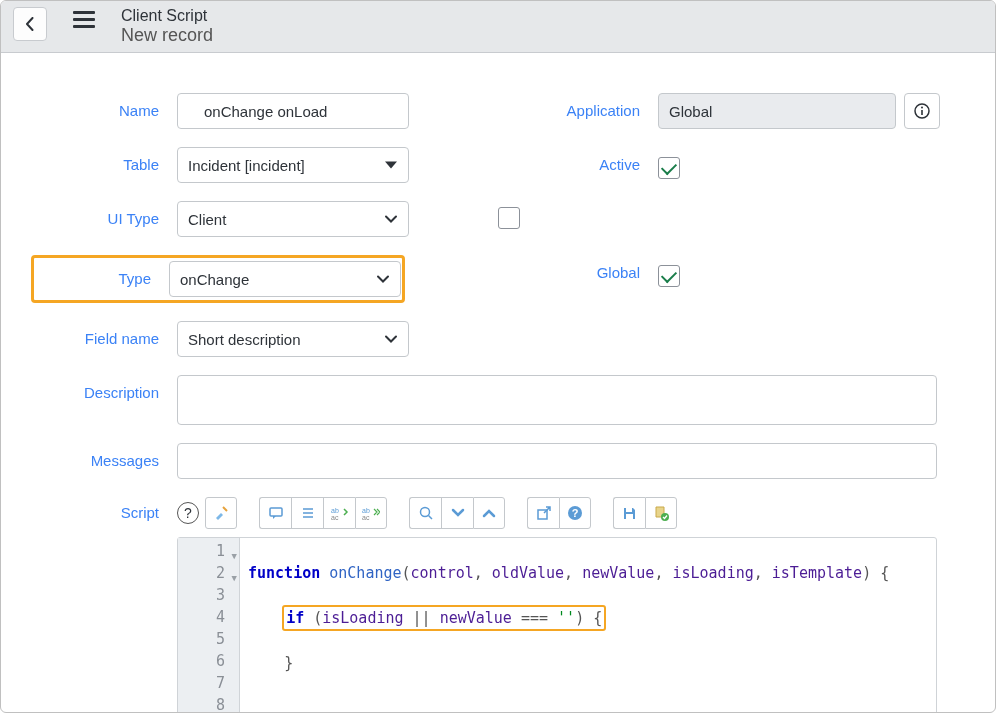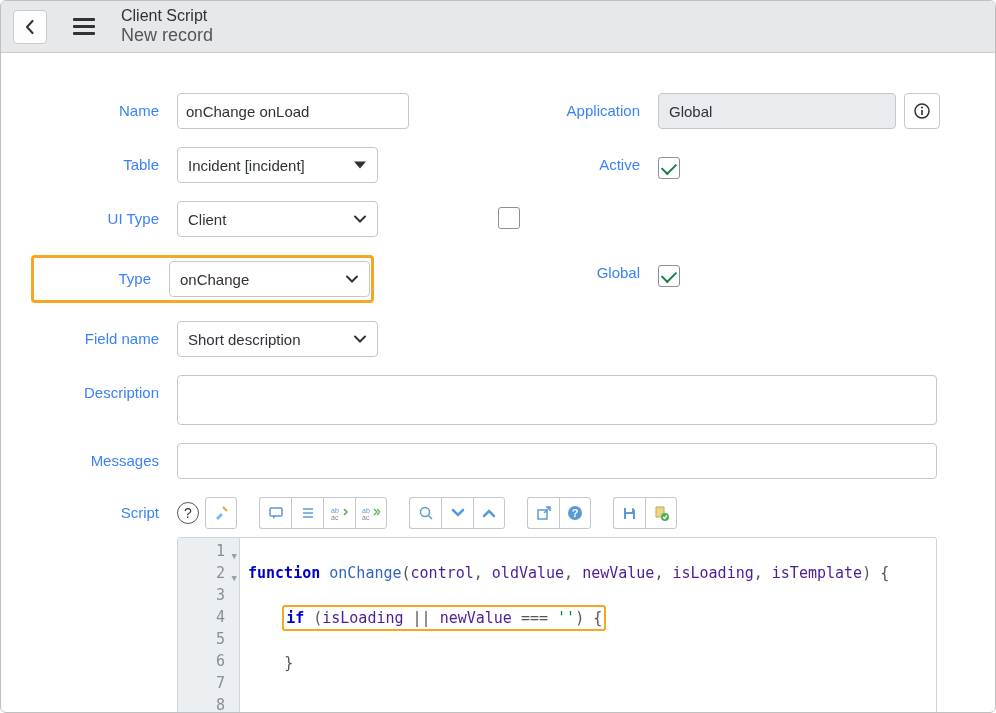--- a/index.html
+++ b/index.html
@@ -12,21 +12,21 @@
       border-radius: 6px;
       width: 996px;
       height: 713px;
       overflow: hidden;
     }
     .header {
       background: #e6e8ea;
       border-bottom: 1px solid #c8cbcf;
       padding: 6px 12px;
       display: flex;
-      align-items: center;
+      align-items: flex-start;
       gap: 22px;
     }
     .back-btn {
       width: 34px; height: 34px;
       background: #fdfdfd;
       border: 1px solid #c8cbcf;
       border-radius: 4px;
       display: flex; align-items: center; justify-content: center;
       cursor: pointer;
     }
@@ -57,32 +57,32 @@
       color: #3b82f6;
       font-size: 15px;
       line-height: 36px;
     }
     .right-group .label-col { width: 160px; }
     .field-col { flex: 0 0 auto; }
     .text-input {
       border: 1px solid #c4c8cc;
       border-radius: 4px;
       height: 36px;
-      padding: 0 8px;
+      padding: 0 26px;
       font-size: 15px;
       width: 232px;
       color: #2e3339;
     }
     .select-ctl {
       border: 1px solid #c4c8cc;
       border-radius: 4px;
       height: 36px;
       padding: 0 32px 0 10px;
       font-size: 15px;
-      width: 201px;
+      width: 232px;
       position: relative;
       display: flex;
       align-items: center;
       cursor: pointer;
       background: #fff;
     }
     .select-ctl .caret { position: absolute; right: 10px; top: 50%; transform: translateY(-50%); }
     .app-field {
       display: flex; align-items: center; gap: 8px;
     }

